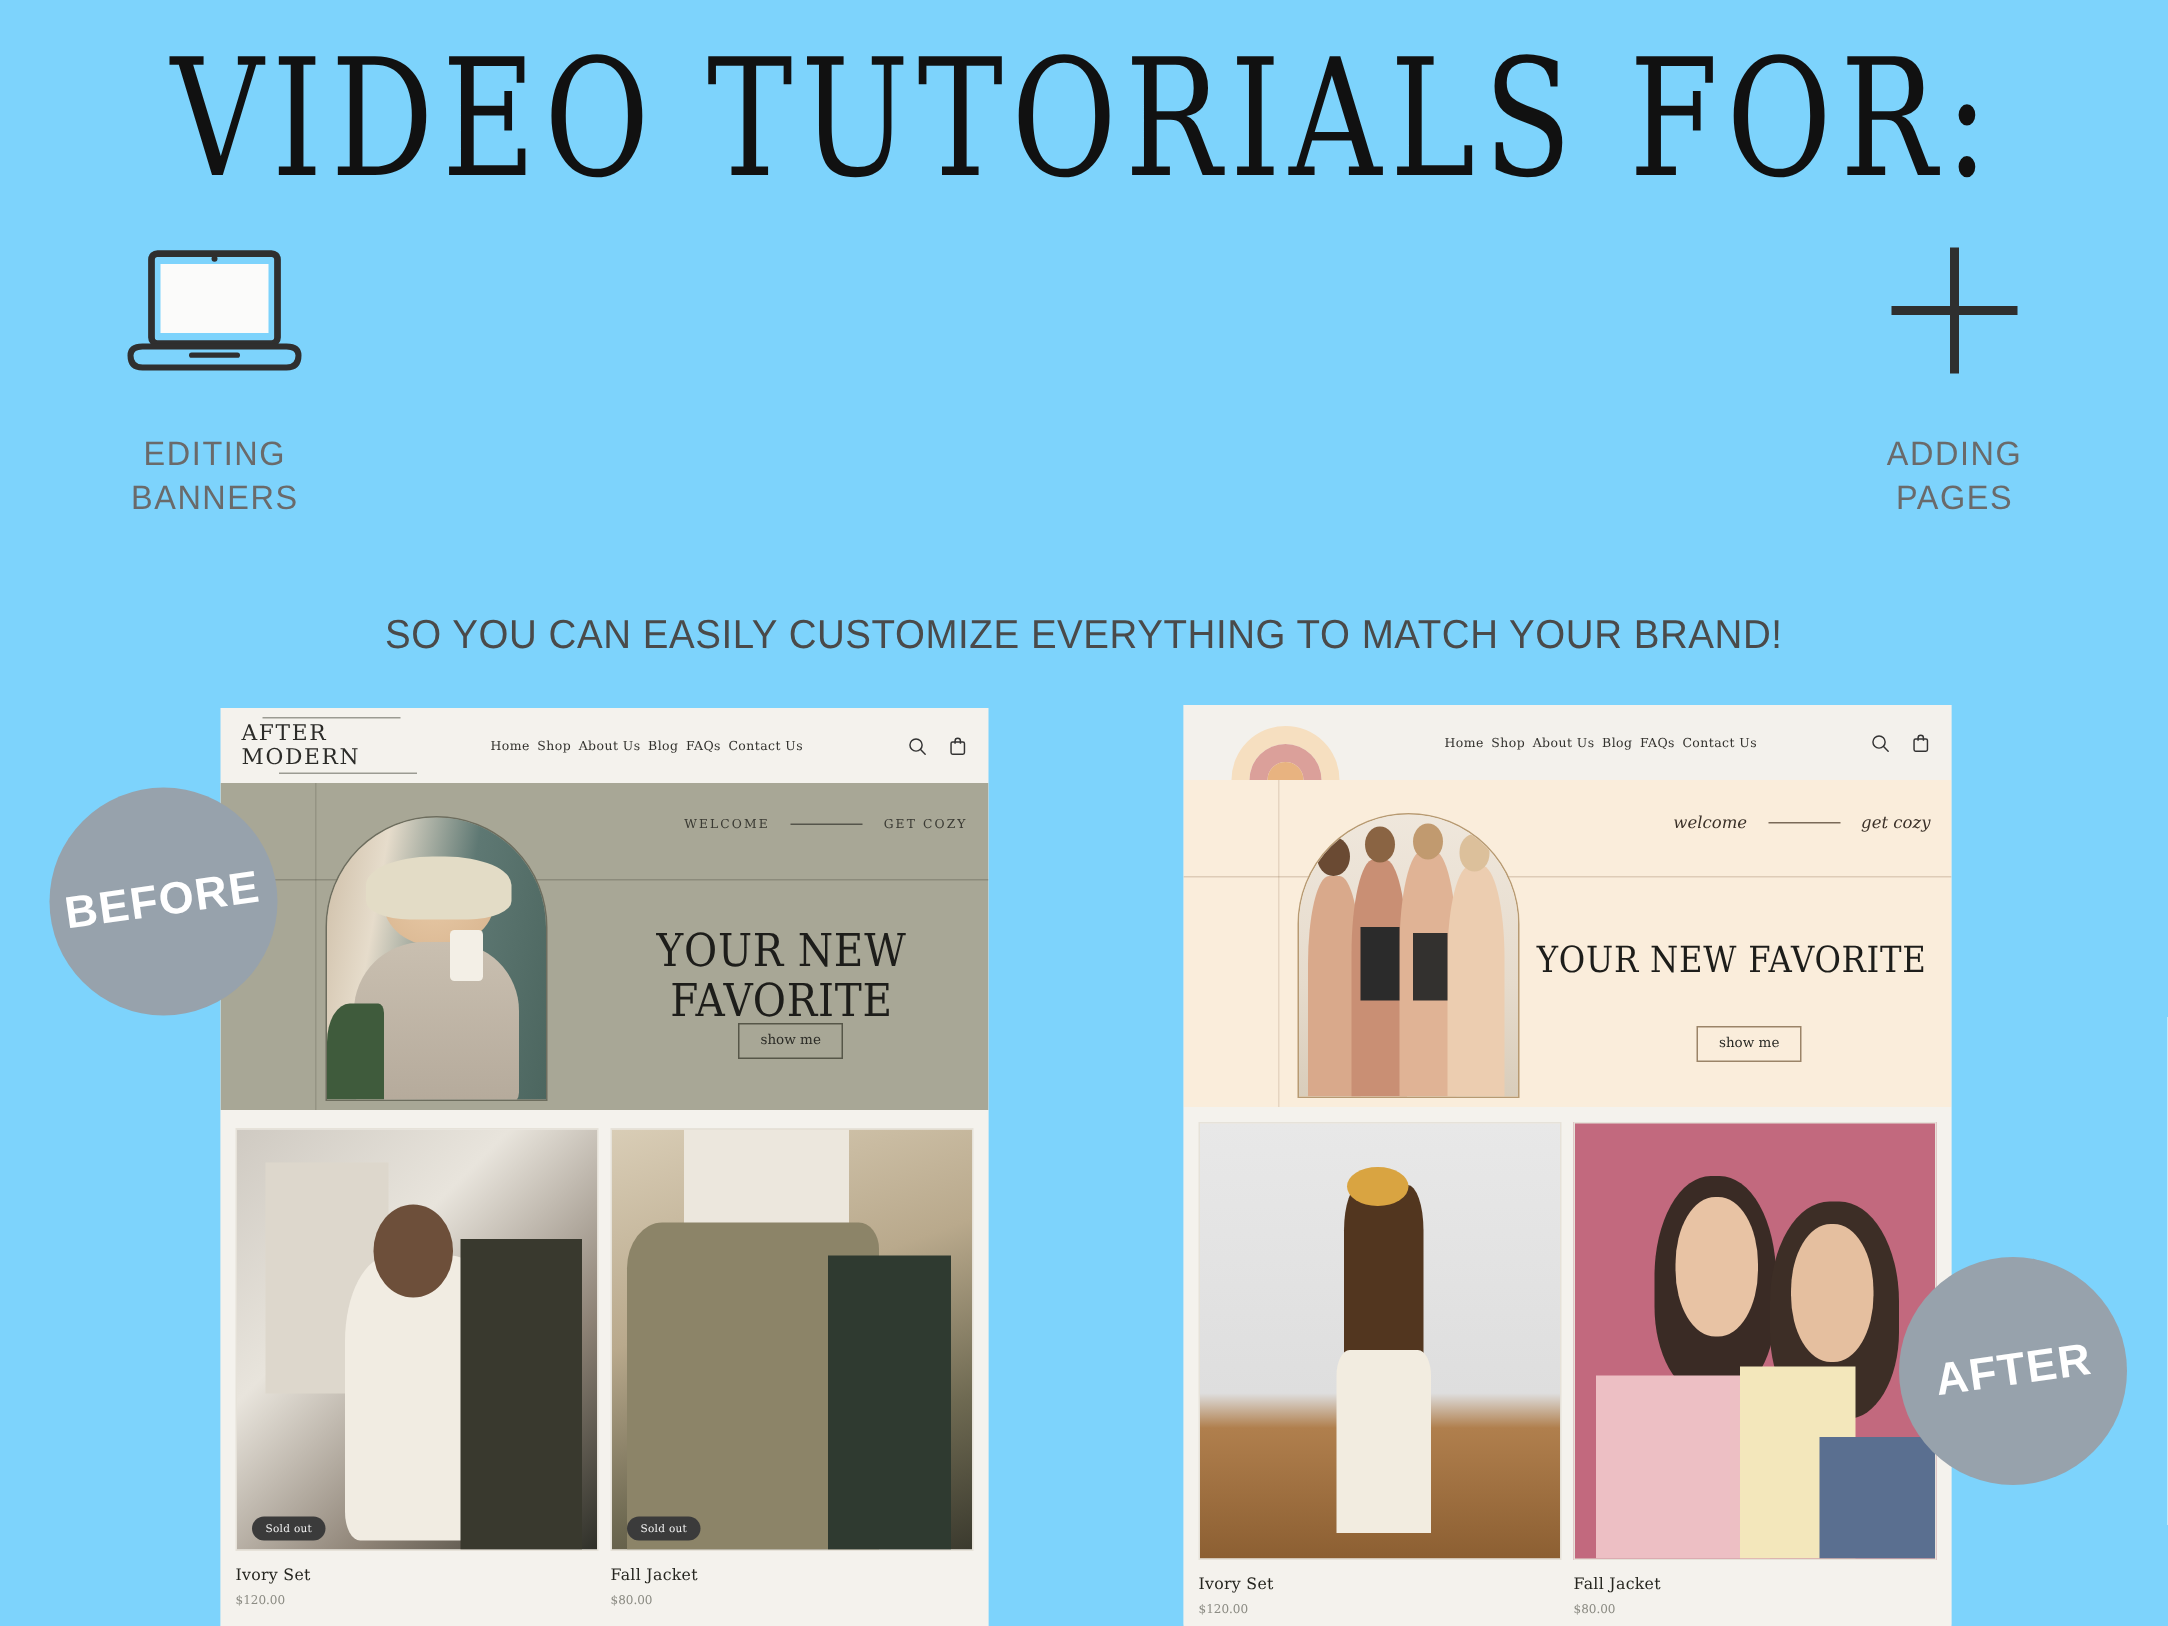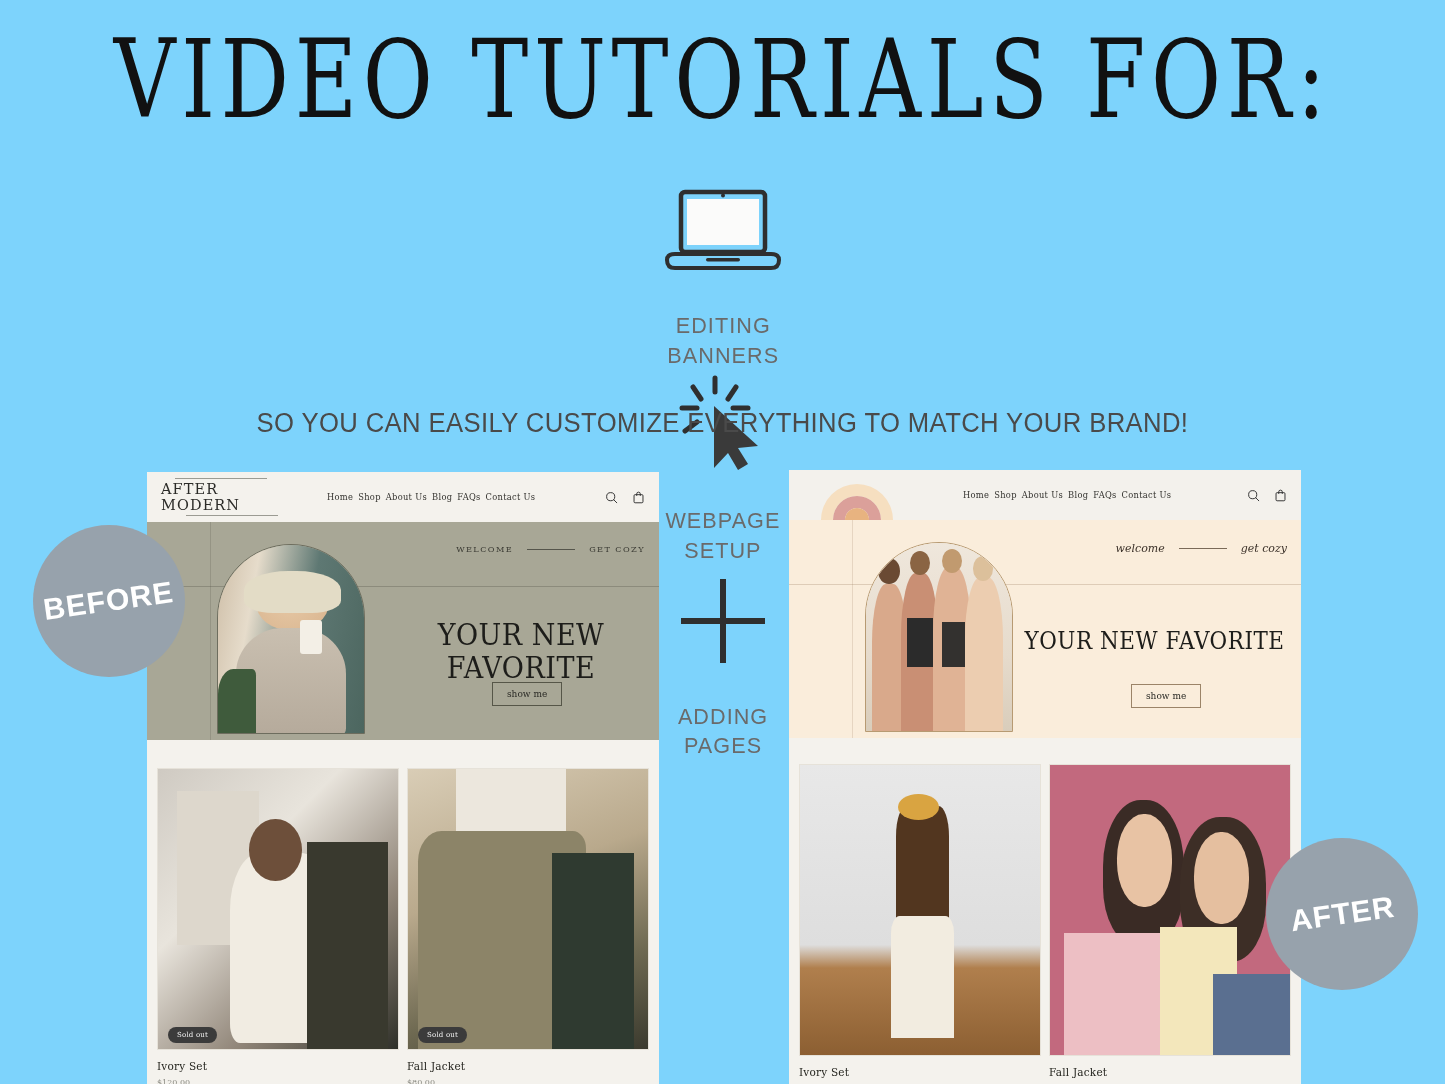--- a/index.html
+++ b/index.html
@@ -20,23 +20,23 @@
     line-height: 1.0;
     letter-spacing: 6px;
     color: #111;
     font-weight: 400;
     transform: scaleX(0.93) scaleY(1.18);
     transform-origin: center top;
   }
 
   
   .icon-row {
-    position: absolute; top: 175px; left: 38px;
+    position: absolute; top: 147px; left: 38px;
     width: 1370px; height: 200px;
-    display: flex; align-items: center; justify-content: space-between; flex-direction: column;
+    display: flex; align-items: flex-end; justify-content: space-between;
   }
   .icon-cell {
     display: flex; flex-direction: column; align-items: center;
     width: 210px;
   }
   .icon-cell.wide { width: 235px; }
   .icon-art {
     height: 110px; width: 130px;
     display: flex; align-items: center; justify-content: center;
   }
@@ -150,21 +150,20 @@
 
   .mk-products {
     position: relative; height: 345px; background: #f4f2ed;
     display: flex; gap: 8px; padding: 12px 10px 0 10px;
   }
   .mock-after .mk-products { padding-top: 10px; }
   .prod { width: 246px; }
   .prod-img {
     height: 282px; width: 100%; position: relative; overflow: hidden;
     border: 1px solid #e6e2d9;
-    margin-top: 16px;
   }
   .mock-after .prod-img { height: 292px; }
   .sold-badge {
     position: absolute; left: 10px; top: 258px;
     background: #3b3b3b; color: #f2f2f2;
     font-family: "DejaVu Serif", "Liberation Serif", serif;
     font-size: 7px; padding: 4px 9px; border-radius: 10px;
     letter-spacing: 0.2px;
   }
   .prod-name {
@@ -209,39 +208,20 @@
           <rect x="47" y="76" width="34" height="3.5" rx="1.7" fill="#2f2f2f"></rect>
         </svg>
       </div>
       <div class="icon-label">
         <div>EDITING</div>
         <div>BANNERS</div>
       </div>
     </div>
 
 
-    <div class="icon-cell">
-      <div class="icon-art">
-        <svg width="110" height="110" viewBox="0 0 110 110">
-          <g stroke="#2f2f2f" stroke-width="5" stroke-linecap="round">
-            <line x1="47" y1="8" x2="47" y2="22"></line>
-            <line x1="25" y1="17" x2="33" y2="29"></line>
-            <line x1="68" y1="17" x2="60" y2="29"></line>
-            <line x1="14" y1="38" x2="29" y2="38"></line>
-            <line x1="80" y1="38" x2="65" y2="38"></line>
-            <line x1="17" y1="61" x2="29" y2="52"></line>
-          </g>
-          <path d="M46 36 L46 98 L60 83 L70 100 L80 94 L70 78 L90 76 Z" fill="#3a3a3a"></path>
-        </svg>
-      </div>
-      <div class="icon-label">
-        <div>WEBPAGE</div>
-        <div>SETUP</div>
-      </div>
-    </div>
 
 
 
     <div class="icon-cell">
       <div class="icon-art">
         <svg width="100" height="100" viewBox="0 0 100 100">
           <line x1="50" y1="8" x2="50" y2="92" stroke="#2f2f2f" stroke-width="6"></line>
           <line x1="8" y1="50" x2="92" y2="50" stroke="#2f2f2f" stroke-width="6"></line>
         </svg>
       </div>

